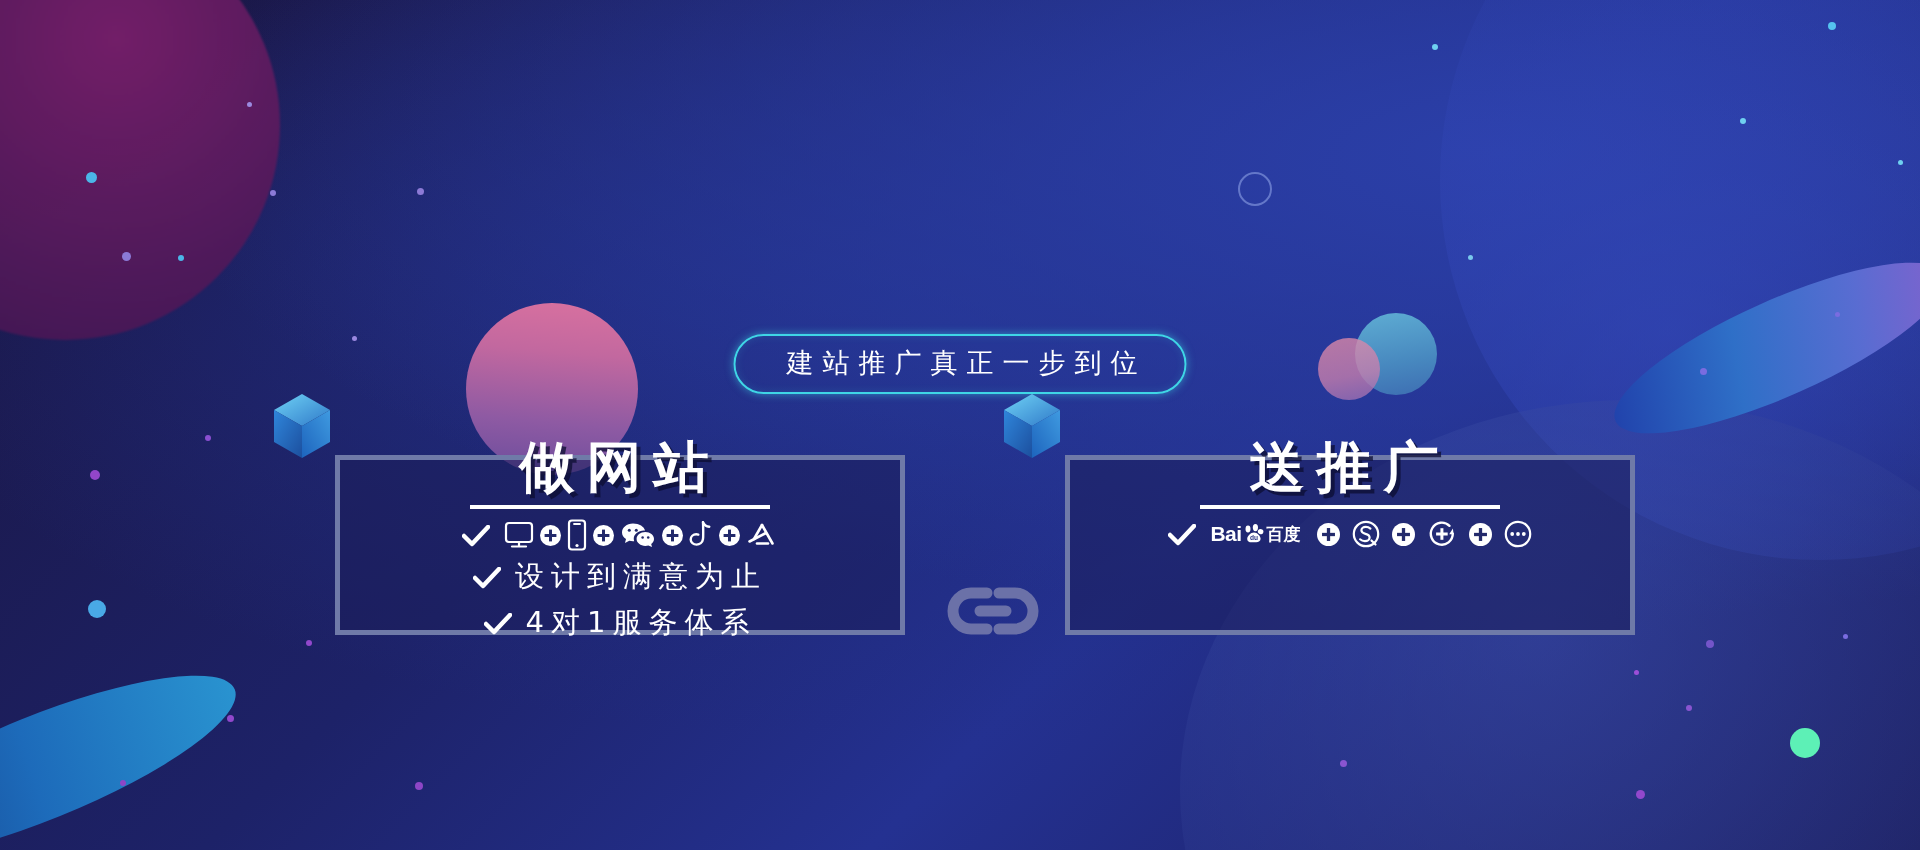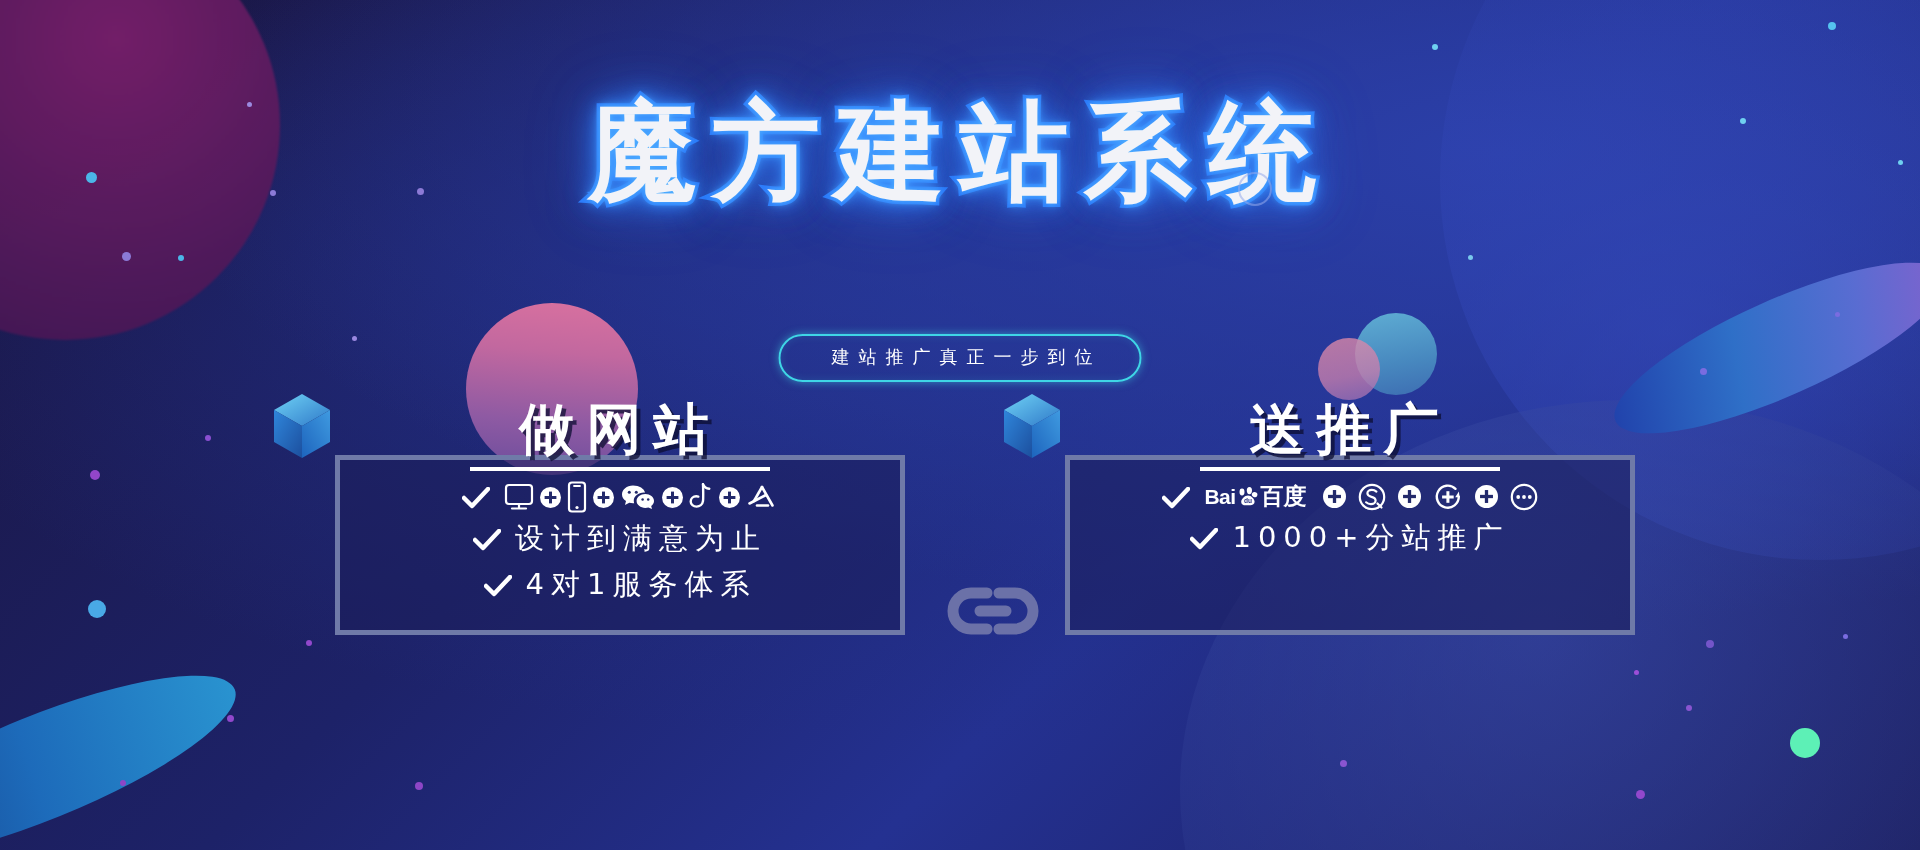--- a/index.html
+++ b/index.html
@@ -84,21 +84,21 @@
   }
 
   
   .subtitle-pill{
     position:absolute;left:50%;transform:translateX(-50%);top:334px;
     border:2px solid #3fd6e6;border-radius:32px;
     padding:9px 38px 11px 38px;
     box-shadow:0 0 9px rgba(63,214,230,.55), inset 0 0 9px rgba(63,214,230,.16);
   }
   .subtitle-text{
-    font-size:18px;letter-spacing:9px;color:#ffffff;white-space:nowrap;
+    font-size:27px;letter-spacing:9px;color:#ffffff;white-space:nowrap;
     font-family:"DejaVu Sans","Liberation Sans",sans-serif;
     margin-left:13px;
   }
 
   
   .card{
     position:absolute;top:455px;width:560px;height:180px;
     border:5px solid #6f7aa8;
     background:rgba(28,30,90,.55);
     box-sizing:content-box;
@@ -112,20 +112,21 @@
   .card-body{
     position:absolute;left:0;top:-58px;width:100%;
     display:flex;flex-direction:column;align-items:center;
   }
   .card-heading{
     font-family:"DejaVu Sans","Liberation Sans",sans-serif;
     font-size:55px;font-weight:bold;letter-spacing:12px;color:#ffffff;
     text-shadow:4px 4px 0 rgba(12,14,50,.75);
     line-height:1;
     padding:0 0 7px 0;
+    margin-top:38px;
   }
   .card-rule{
     width:300px;height:4px;background:#ffffff;margin:3px 0 7px 0;
   }
   .card-sub{
     font-family:"DejaVu Sans","Liberation Sans",sans-serif;
     font-size:35px;letter-spacing:7px;color:#ffffff;line-height:1.15;
     margin-bottom:6px;
   }
   .feat{
@@ -145,21 +146,21 @@
 
   .baidu{
     display:flex;align-items:center;gap:1px;
   }
   .baidu-bai{
     font-family:"Liberation Sans",sans-serif;
     font-size:21px;font-weight:bold;color:#ffffff;letter-spacing:-.5px;
   }
   .baidu-cn{
     font-family:"DejaVu Sans",sans-serif;
-    font-size:23px;font-weight:bold;color:#ffffff;letter-spacing:0;
+    font-size:17px;font-weight:bold;color:#ffffff;letter-spacing:0;
   }
 
   
   .link-icon{
     position:absolute;left:945px;top:585px;
   }
 </style>
 </head>
 <body>
 
@@ -198,23 +199,20 @@
     <div class="dot" style="left:1706px;top:640px;width:8px;height:8px;background:#7455c9;"></div>
     <div class="dot" style="left:1843px;top:634px;width:5px;height:5px;background:#7a6ce0;"></div>
     <div class="dot" style="left:1686px;top:705px;width:6px;height:6px;background:#8a55d0;"></div>
     <div class="dot" style="left:1634px;top:670px;width:5px;height:5px;background:#9c4fd8;"></div>
     <div class="dot" style="left:1636px;top:790px;width:9px;height:9px;background:#9248cc;"></div>
     <div class="dot" style="left:1340px;top:760px;width:7px;height:7px;background:#8a55d0;"></div>
     <div class="dot" style="left:1790px;top:728px;width:30px;height:30px;background:#5df0b6;"></div>
     <div class="dot" style="left:1432px;top:44px;width:6px;height:6px;background:#6fd0f0;"></div>
   </div>
 
-  <div class="title-wrap">
-    <div class="main-title">魔方建站系统</div>
-  </div>
   <div class="ring-deco"></div>
 
   <div class="subtitle-pill">
     <div class="subtitle-text">建站推广真正一步到位</div>
   </div>
 
   <div class="card" id="card-left">
     <div class="cube">
       <svg width="68" height="72" viewBox="0 0 68 72">
         <defs>
@@ -418,25 +416,17 @@
             <svg width="28" height="28" viewBox="0 0 28 28">
               <circle cx="14" cy="14" r="12.2" stroke="#fff" stroke-width="2.2" fill="none"></circle>
               <circle cx="8.2" cy="14" r="1.9" fill="#fff"></circle>
               <circle cx="14" cy="14" r="1.9" fill="#fff"></circle>
               <circle cx="19.8" cy="14" r="1.9" fill="#fff"></circle>
             </svg>
           </span>
         </span>
       </div>
 
-      <div class="feat">
-        <span class="check">
-          <svg width="28" height="22" viewBox="0 0 28 22">
-              <path d="M2 11 L10 19 L26 2" stroke="#fff" stroke-width="4.5" fill="none" stroke-linecap="round" stroke-linejoin="round"></path>
-            </svg>
-        </span>
-        <span class="feat-text">1000+分站推广</span>
-      </div>
 
     </div>
   </div>
 
 </div>
 
 </body></html>

